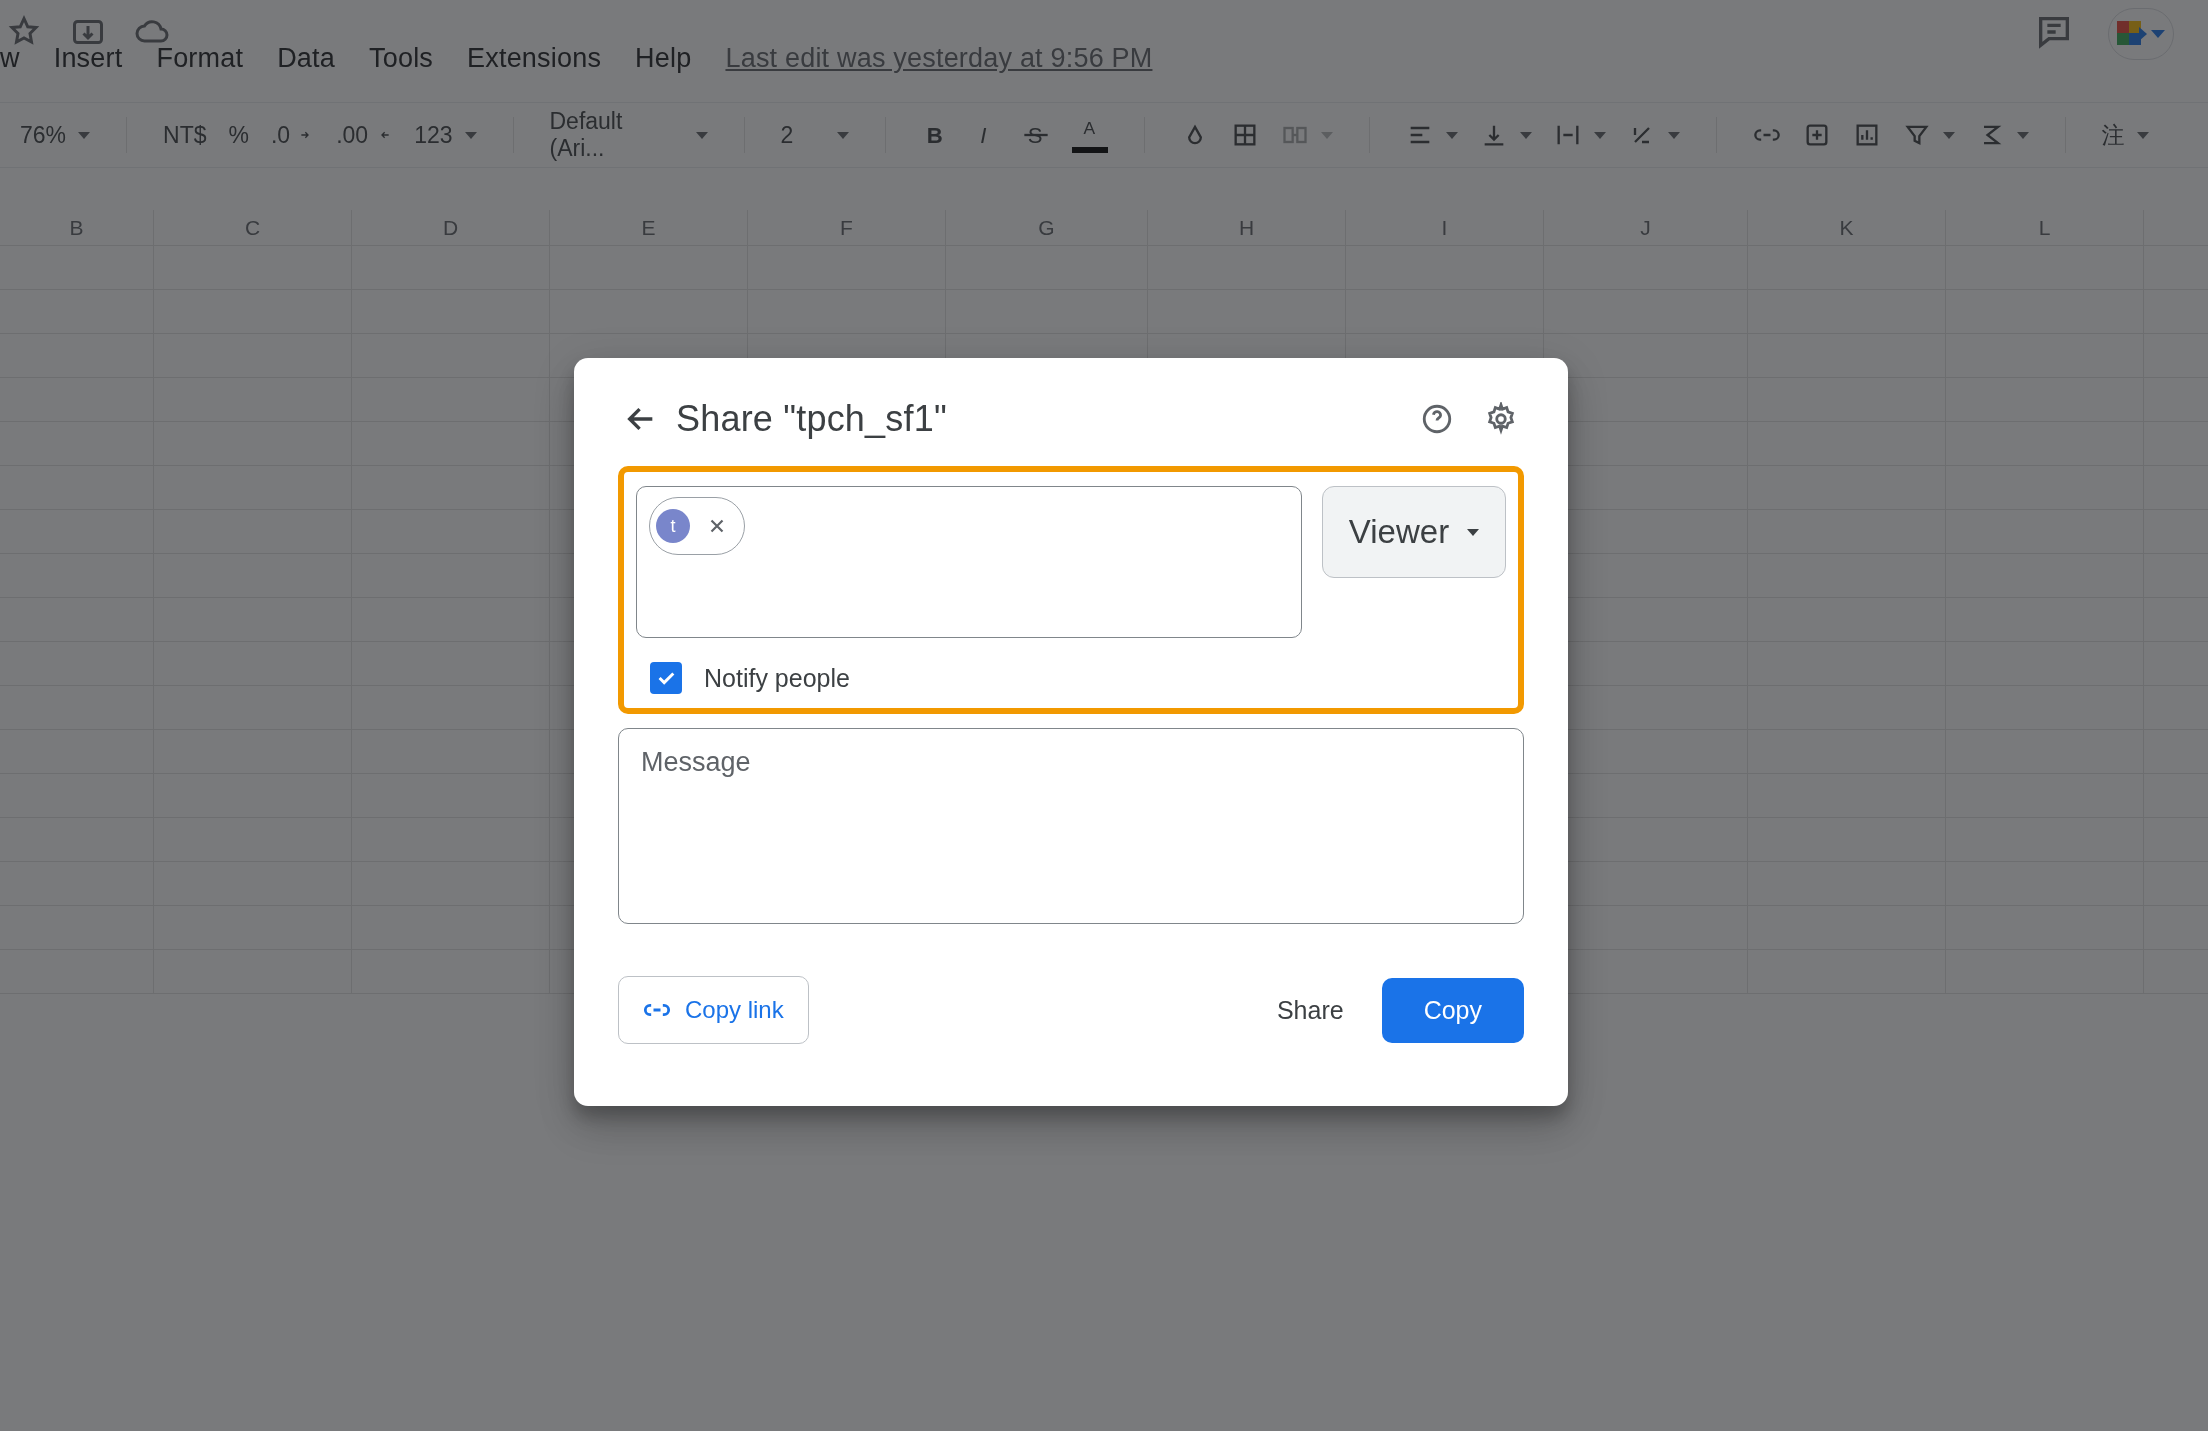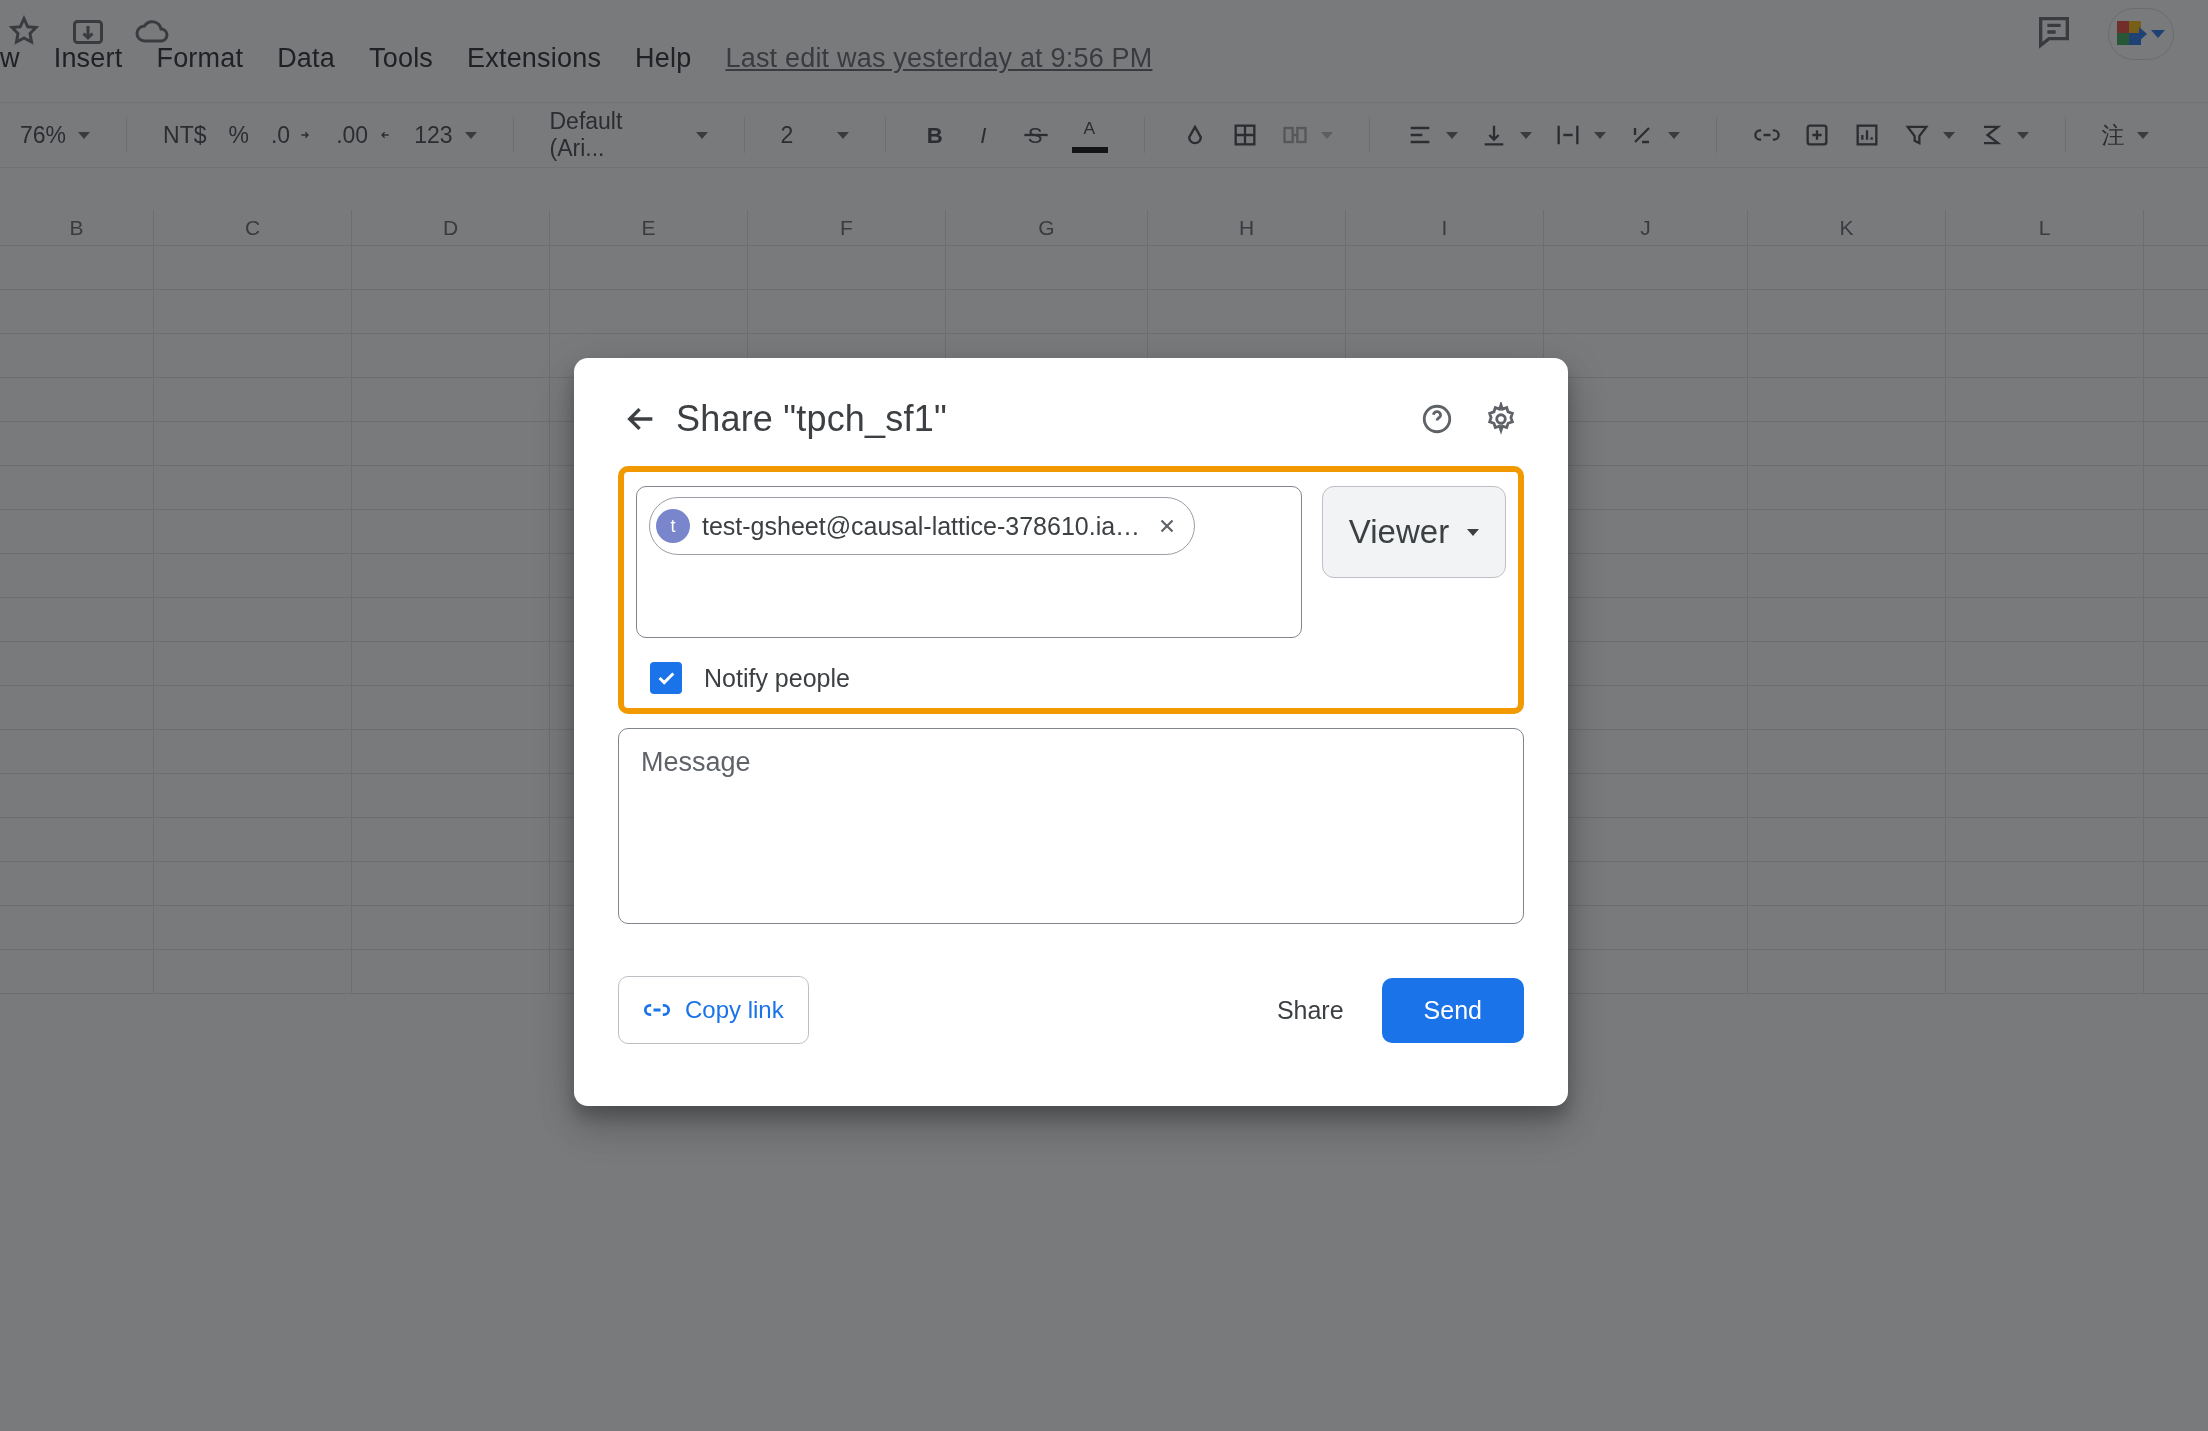--- a/index.html
+++ b/index.html
@@ -534,21 +534,20 @@
           <path d="M12 2l1 3 3-1 1 3 3 1-1 3 1 3-3 1-1 3-3-1-1 3-1-3-3 1-1-3-3-1 1-3-1-3 3-1 1-3 3 1z"></path>
         </svg>
     </div>
   </div>
 
   <div class="highlight">
     <div class="input-row">
       <div class="people-field">
         <div class="chip">
           <div class="chip-avatar">t</div>
-          <span>test-gsheet@causal-lattice-378610.ia…</span>
           <div class="chip-remove">
             <svg viewBox="0 0 24 24" stroke="currentColor" stroke-width="2.4">
                 <path d="M6 6l12 12M18 6L6 18"></path>
               </svg>
           </div>
         </div>
       </div>
       <div class="role-dd">
         <span>Viewer</span>
         <span class="caret-dn"></span>
@@ -568,15 +567,15 @@
 
   <div class="dlg-footer">
     <button class="copy-link">
       <svg viewBox="0 0 24 24" fill="none" stroke="currentColor" stroke-width="2.4">
           <path d="M9 12h6M7 8H6a4 4 0 000 8h1M17 8h1a4 4 0 010 8h-1"></path>
         </svg>
       <span>Copy link</span>
     </button>
     <div class="ftr-spacer"></div>
     <button class="cancel-btn">Share</button>
-    <button class="send-btn">Send</button>
+    <button class="send-btn">Copy</button>
   </div>
 </div>
 
 </body></html>

